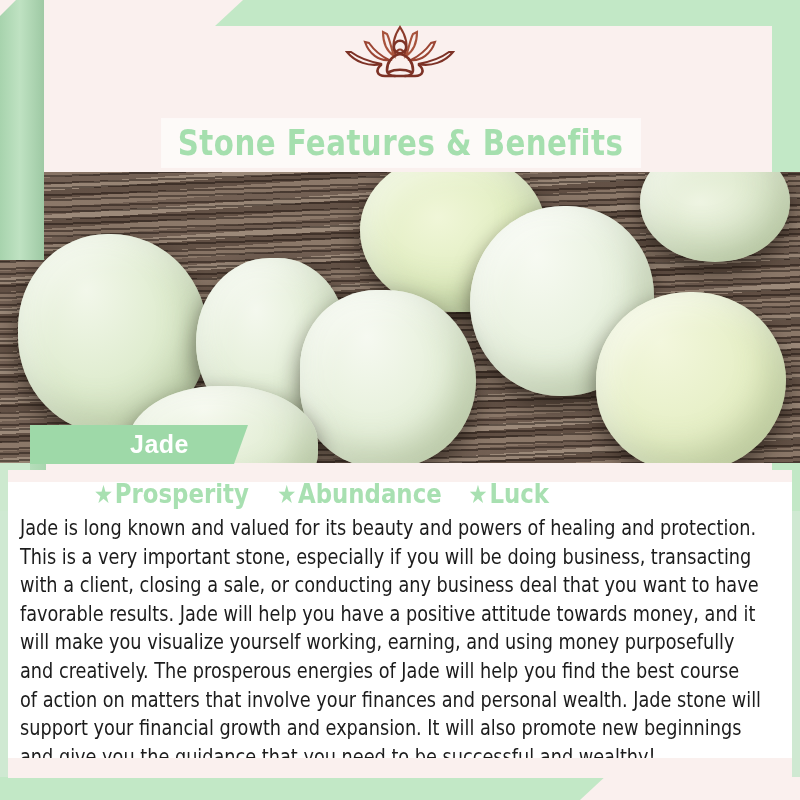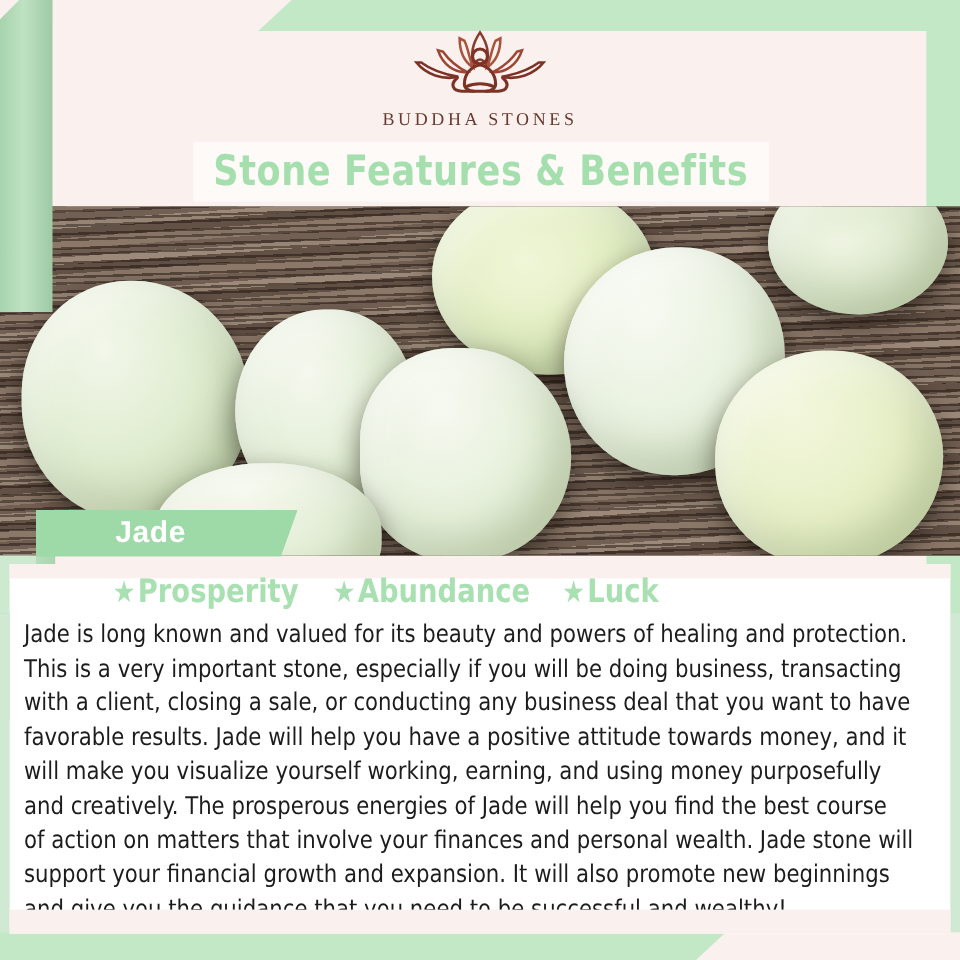--- a/index.html
+++ b/index.html
@@ -192,21 +192,21 @@
     left: 30px;
     top: 425px;
     width: 218px;
     height: 39px;
     background: #9ed9a8;
     display: flex;
     align-items: center;
     clip-path: polygon(0 0, 100% 0, calc(100% - 14px) 100%, 0 100%);
   }
   .jade-text {
-    margin-left: 66px;
+    margin-left: 100px;
     font-size: 25px;
     font-weight: bold;
     color: #ffffff;
     letter-spacing: 0.5px;
   }
 
   
   .content {
     position: absolute;
     left: 8px;
@@ -289,21 +289,20 @@
         <path d="M128 34 C120 44 106 49 93 46 C104 44 116 40 124 34 Z" stroke="#7d3226"></path>
       </g>
       <g fill="none" stroke="#7d3226" stroke-width="2.6" stroke-linecap="round" stroke-linejoin="round">
         <circle cx="75" cy="29" r="6.2"></circle>
         <path d="M75 36 C66 38 62 45 62 52 C62 56 66 58 70 58"></path>
         <path d="M75 36 C84 38 88 45 88 52 C88 56 84 58 80 58"></path>
         <path d="M56 47 C50 52 52 58 60 58 L90 58 C98 58 100 52 94 47"></path>
         <path d="M64 54 C70 51 80 51 86 54"></path>
       </g>
     </svg>
-    <span class="brand-name">BUDDHA STONES</span>
   </div>
 
   <div class="title-banner">
     <span class="title-text">Stone Features &amp; Benefits</span>
   </div>
 
   <div class="photo">
     <div class="photo-wood"></div>
     <div class="stone s4"></div>
     <div class="stone s8"></div>

